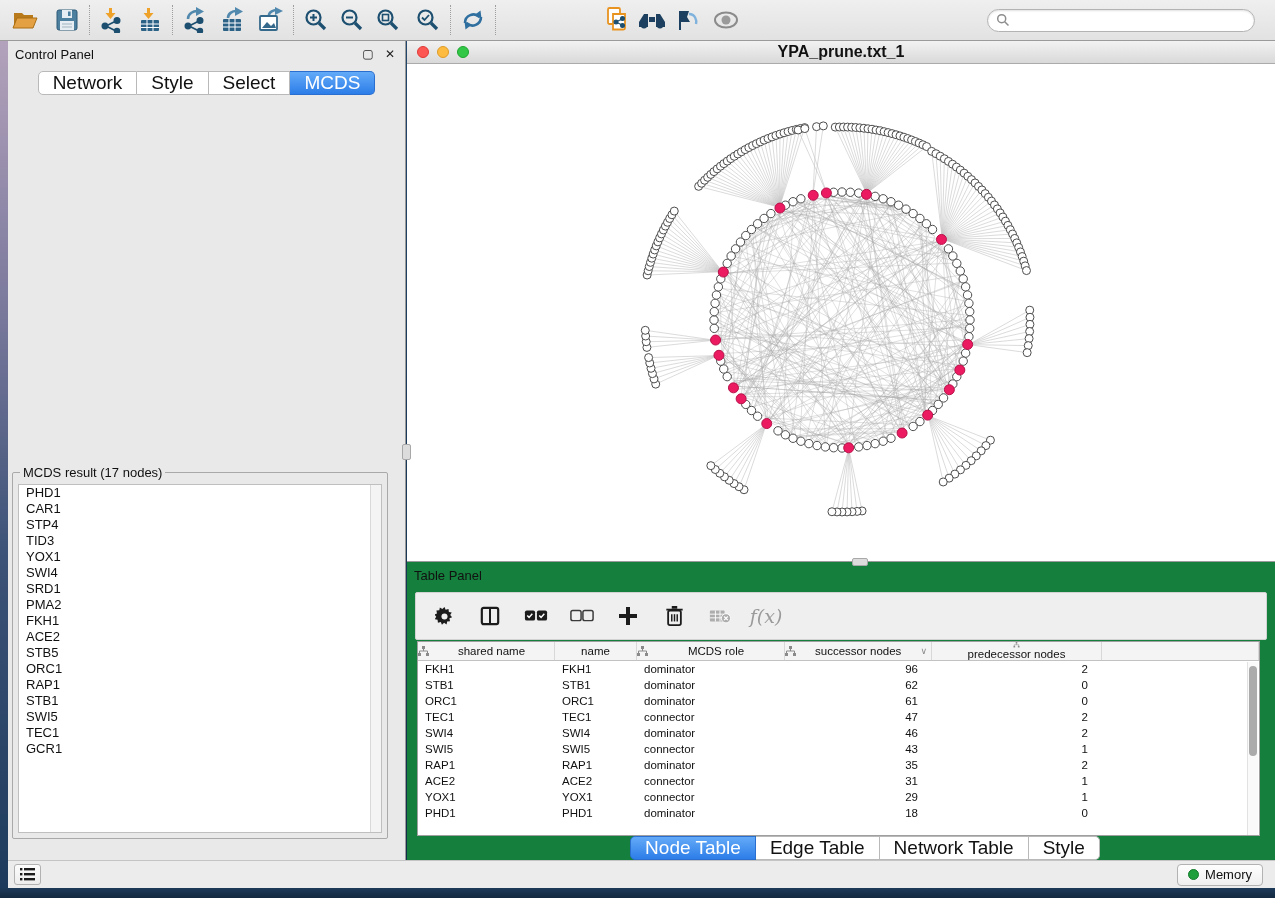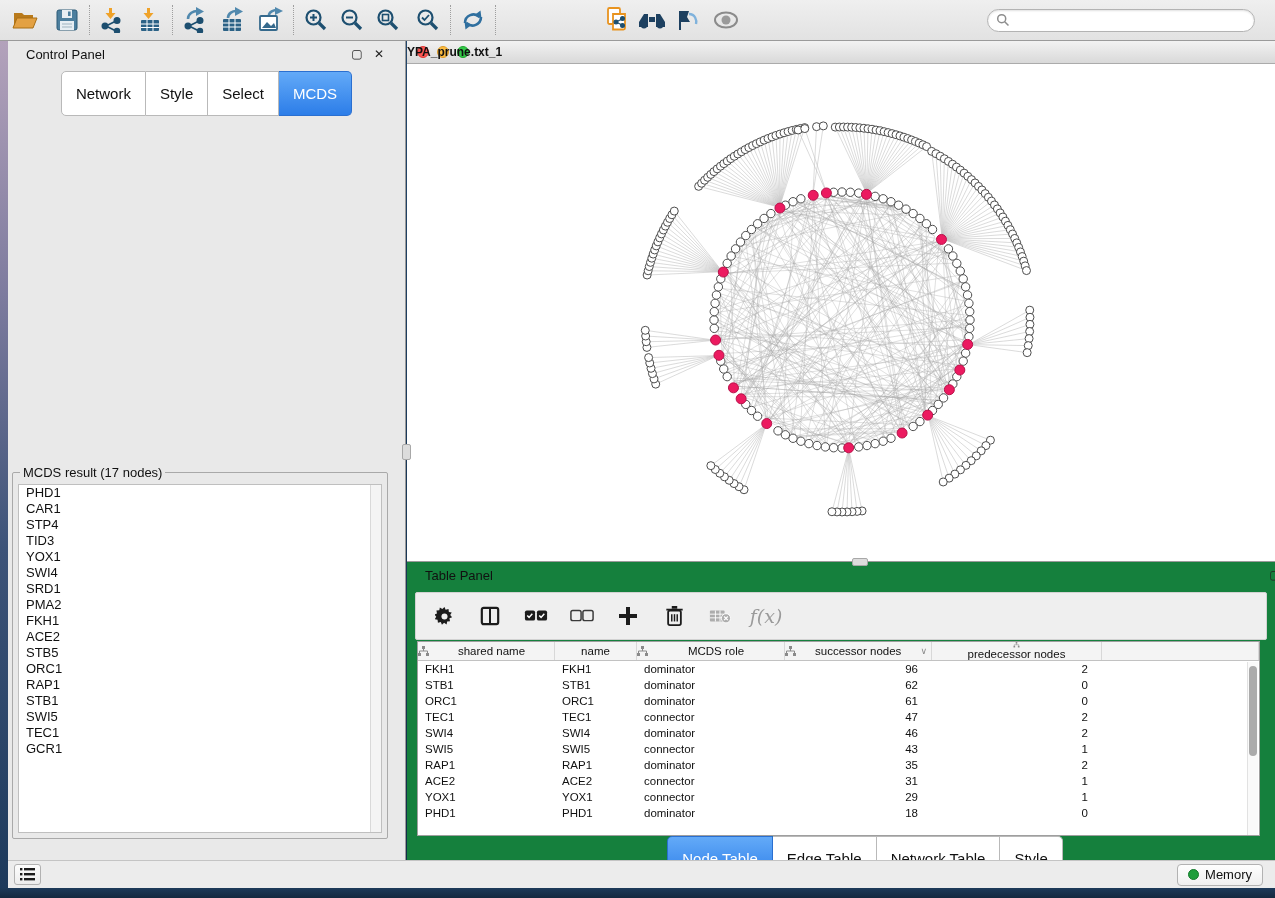--- a/index.html
+++ b/index.html
@@ -20,28 +20,28 @@
 
   
   .wall-left { position:absolute; left:0; top:41px; width:8px; height:847px;
                background:linear-gradient(180deg,#b3a2bb,#7d7b9e 30%,#3d5378 60%,#1d3a5c); }
   .wall-bottom { position:absolute; left:0; top:888px; width:1275px; height:10px;
                  background:linear-gradient(180deg,#1d3a5a,#14293f); }
 
   
   .control-panel { position:absolute; left:8px; top:41px; width:398px; height:819px;
                    background:#e9e9e9; border-right:1px solid #9a9a9a; }
-  .panel-header { height:26px; display:flex; align-items:center; padding:0 18px; }
+  .panel-header { height:26px; display:flex; align-items:center; padding:0 7px; }
   .panel-header .ptitle { font-size:13px; }
   .panel-header .spacer { flex:1; }
   .phbtn { width:16px; height:16px; display:flex; align-items:center; justify-content:center;
            font-size:12px; color:#222; cursor:pointer; margin-left:6px; }
 
   .cp-tabs { position:absolute; left:0; top:30px; width:100%; display:flex; justify-content:center; }
-  .seg-tab { font-size:15px; padding:13px 14px; background:#fff; border:1px solid #b9b9b9;
+  .seg-tab { font-size:19px; padding:0 14px; background:#fff; border:1px solid #b9b9b9;
              border-left:none; cursor:pointer; }
   .seg-tab:first-child { border-left:1px solid #b9b9b9; border-radius:5px 0 0 5px; }
   .seg-tab:last-child { border-radius:0 5px 5px 0; }
   .seg-tab.sel { background:linear-gradient(180deg,#63aaf8,#2c7de8); color:#fff; border-color:#2a6fd0; }
 
   .cp-inset { position:absolute; left:3px; top:52px; width:390px; height:365px;
               background:#e6e6e6; border:1px solid #c6c6c6; border-radius:3px; }
   .opt-label { text-align:center; margin-top:20px; font-size:13px; }
   .mac-select { position:absolute; left:36px; top:48px; width:316px; height:23px; background:#fff;
                 border:1px solid #ababab; border-radius:4px; display:flex; align-items:center;
@@ -65,21 +65,21 @@
                  border-left:1px solid #d9d9d9; }
 
   
   .network-panel { position:absolute; left:407px; top:41px; width:868px; height:520px; background:#fff; }
   .net-titlebar { height:23px; background:linear-gradient(180deg,#f2f2f2,#d9d9d9);
                   border-bottom:1px solid #ababab; display:flex; align-items:center; position:relative; }
   .tlight { width:12px; height:12px; border-radius:50%; margin-left:8px; cursor:pointer; }
   .tl-red   { background:#fc5753; border:1px solid #df3a36; margin-left:10px; }
   .tl-yellow{ background:#fdbc40; border:1px solid #de9b27; }
   .tl-green { background:#33c748; border:1px solid #1ea62f; }
-  .net-title { position:absolute; left:0; right:0; text-align:left; font-size:12px; font-weight:700; }
+  .net-title { position:absolute; left:0; right:0; text-align:center; font-size:16px; font-weight:700; }
   .net-canvas { width:868px; height:497px; background:#fff; }
 
   
   .vgrab { position:absolute; left:402px; top:444px; width:9px; height:16px; background:#dcdcdc;
            border:1px solid #a8a8a8; border-radius:2px; z-index:5; }
   .hgrab { position:absolute; left:852px; top:558px; width:16px; height:8px; background:#dcdcdc;
            border:1px solid #a8a8a8; border-radius:2px; z-index:5; }
 
   
   .table-panel { position:absolute; left:407px; top:561px; width:916px; height:299px;

